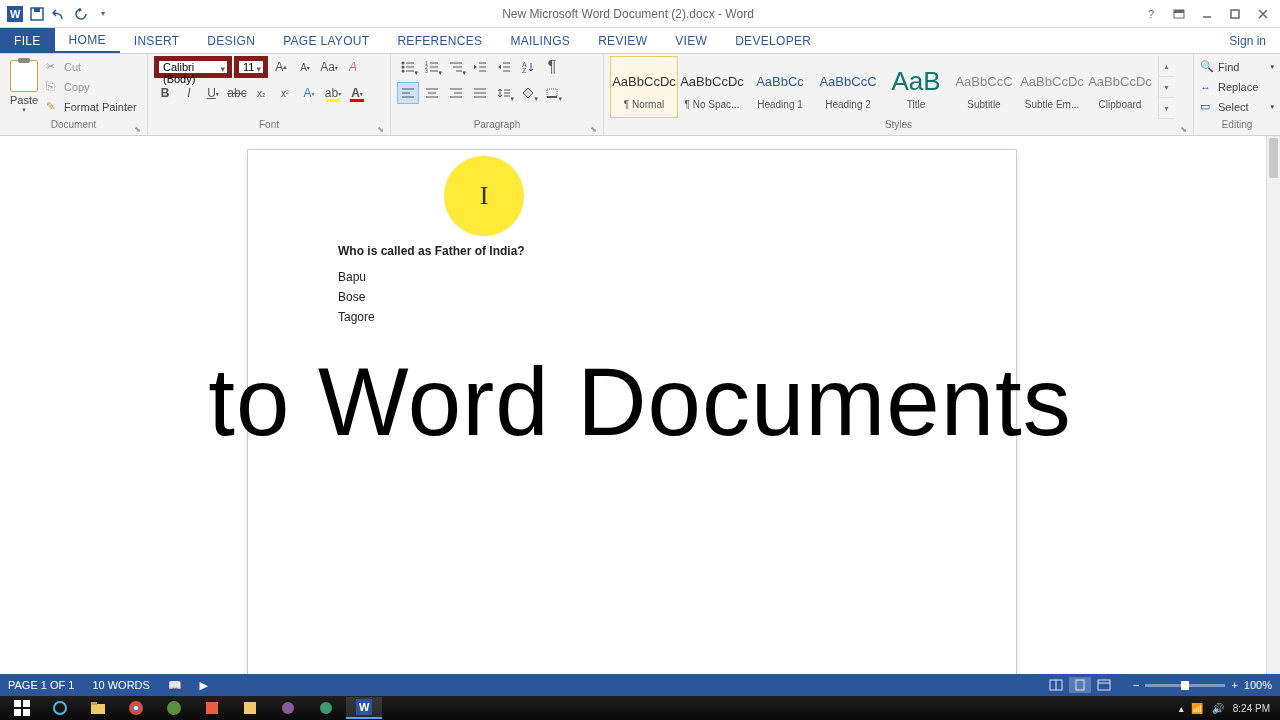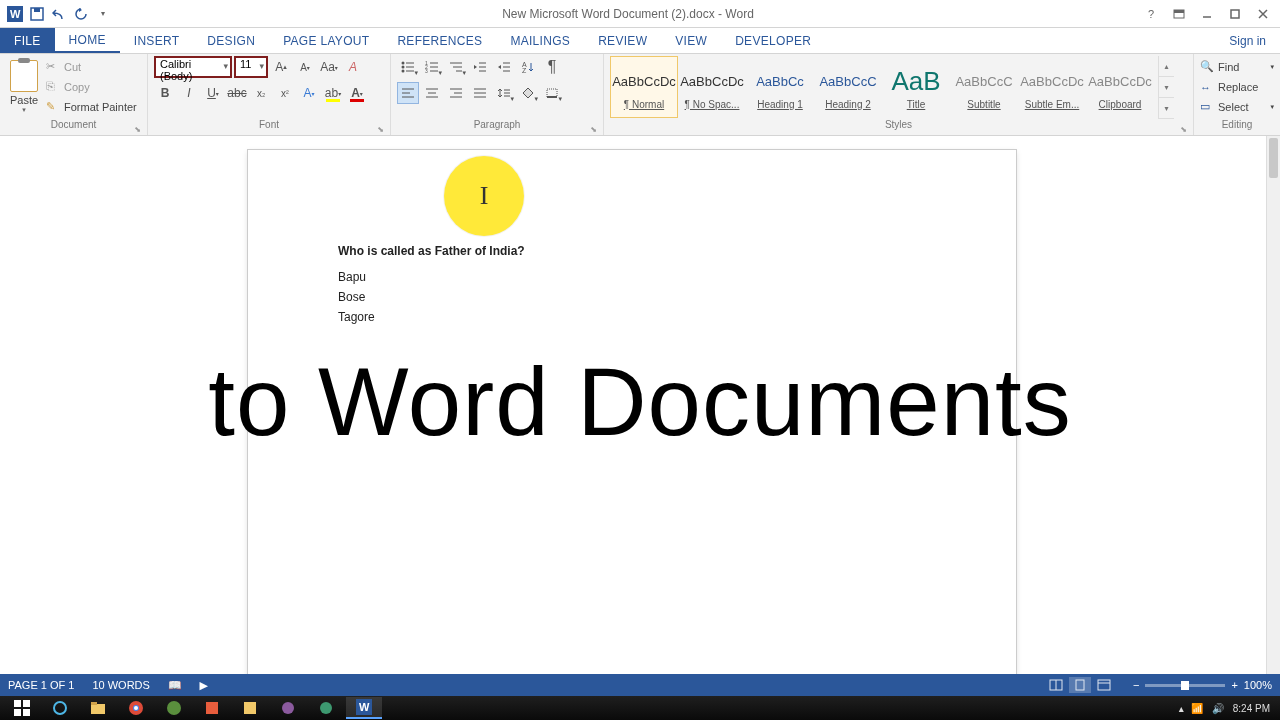--- a/index.html
+++ b/index.html
@@ -33,21 +33,21 @@
 .clip-paste .ic::before { content:""; position:absolute; top:-3px; left:7px; width:12px; height:5px; background:#888; border-radius:2px; }
 .clip-paste .lbl { font-size:11px; color:#444; margin-top:2px; }
 .clip-side { display:flex; flex-direction:column; gap:2px; padding-top:2px; }
 .clip-item { display:flex; align-items:center; gap:4px; font-size:11px; color:#999; cursor:pointer; height:18px; }
 .clip-item.en { color:#444; }
 .clip-item .ci { width:14px; height:14px; }
 
 
 .font-rows { display:flex; flex-direction:column; gap:4px; width:230px; }
 .frow { display:flex; gap:2px; align-items:center; }
-.fsel { height:22px; border:2px solid #7f1d1d; background:#fff; font-size:11px; padding:0 14px 0 4px; position:relative; cursor:pointer; }
+.fsel { height:22px; border:5px solid #7f1d1d; background:#fff; font-size:11px; padding:0 14px 0 4px; position:relative; cursor:pointer; }
 .fsel.name { width:78px; }
 .fsel.size { width:34px; }
 .fsel::after { content:"▾"; position:absolute; right:2px; top:3px; font-size:9px; color:#666; }
 .fbtn { width:22px; height:22px; display:flex; align-items:center; justify-content:center; font-size:12px; color:#555; cursor:pointer; }
 .fbtn.sm { font-size:10px; }
 .fbtn .bar { position:absolute; bottom:2px; left:4px; right:4px; height:3px; }
 
 
 .para-rows { display:flex; flex-direction:column; gap:4px; width:200px; }
 .pbtn { width:22px; height:22px; display:flex; align-items:center; justify-content:center; color:#555; cursor:pointer; position:relative; }
@@ -55,21 +55,21 @@
 .pbtn .dd { font-size:7px; position:absolute; right:1px; bottom:1px; }
 
 
 .styles-body { display:flex; align-items:stretch; }
 .style-item { width:68px; height:62px; border:1px solid transparent; display:flex; flex-direction:column; align-items:center; justify-content:center; cursor:pointer; }
 .style-item.sel { border-color:#f0c869; background:#fff8e8; }
 .style-prev { font-size:13px; color:#333; height:34px; display:flex; align-items:center; }
 .style-prev.blue { color:#2b579a; }
 .style-prev.big { font-size:26px; color:#0f766e; }
 .style-prev.gray { color:#888; }
-.style-lbl { font-size:10px; color:#555;text-decoration:underline; }
+.style-lbl { font-size:10px; color:#555; }
 .style-scroll { width:16px; display:flex; flex-direction:column; border-left:1px solid #ddd; }
 .style-scroll div { flex:1; display:flex; align-items:center; justify-content:center; font-size:8px; color:#777; cursor:pointer; border-bottom:1px solid #ddd; }
 
 
 .edit-col { display:flex; flex-direction:column; gap:2px; padding-top:2px; width:74px; }
 .edit-item { display:flex; align-items:center; gap:4px; font-size:11px; color:#444; cursor:pointer; height:18px; }
 .edit-item .ei { width:14px; height:14px; color:#2b579a; }
 .edit-item .dd { font-size:7px; margin-left:auto; }
 
 

